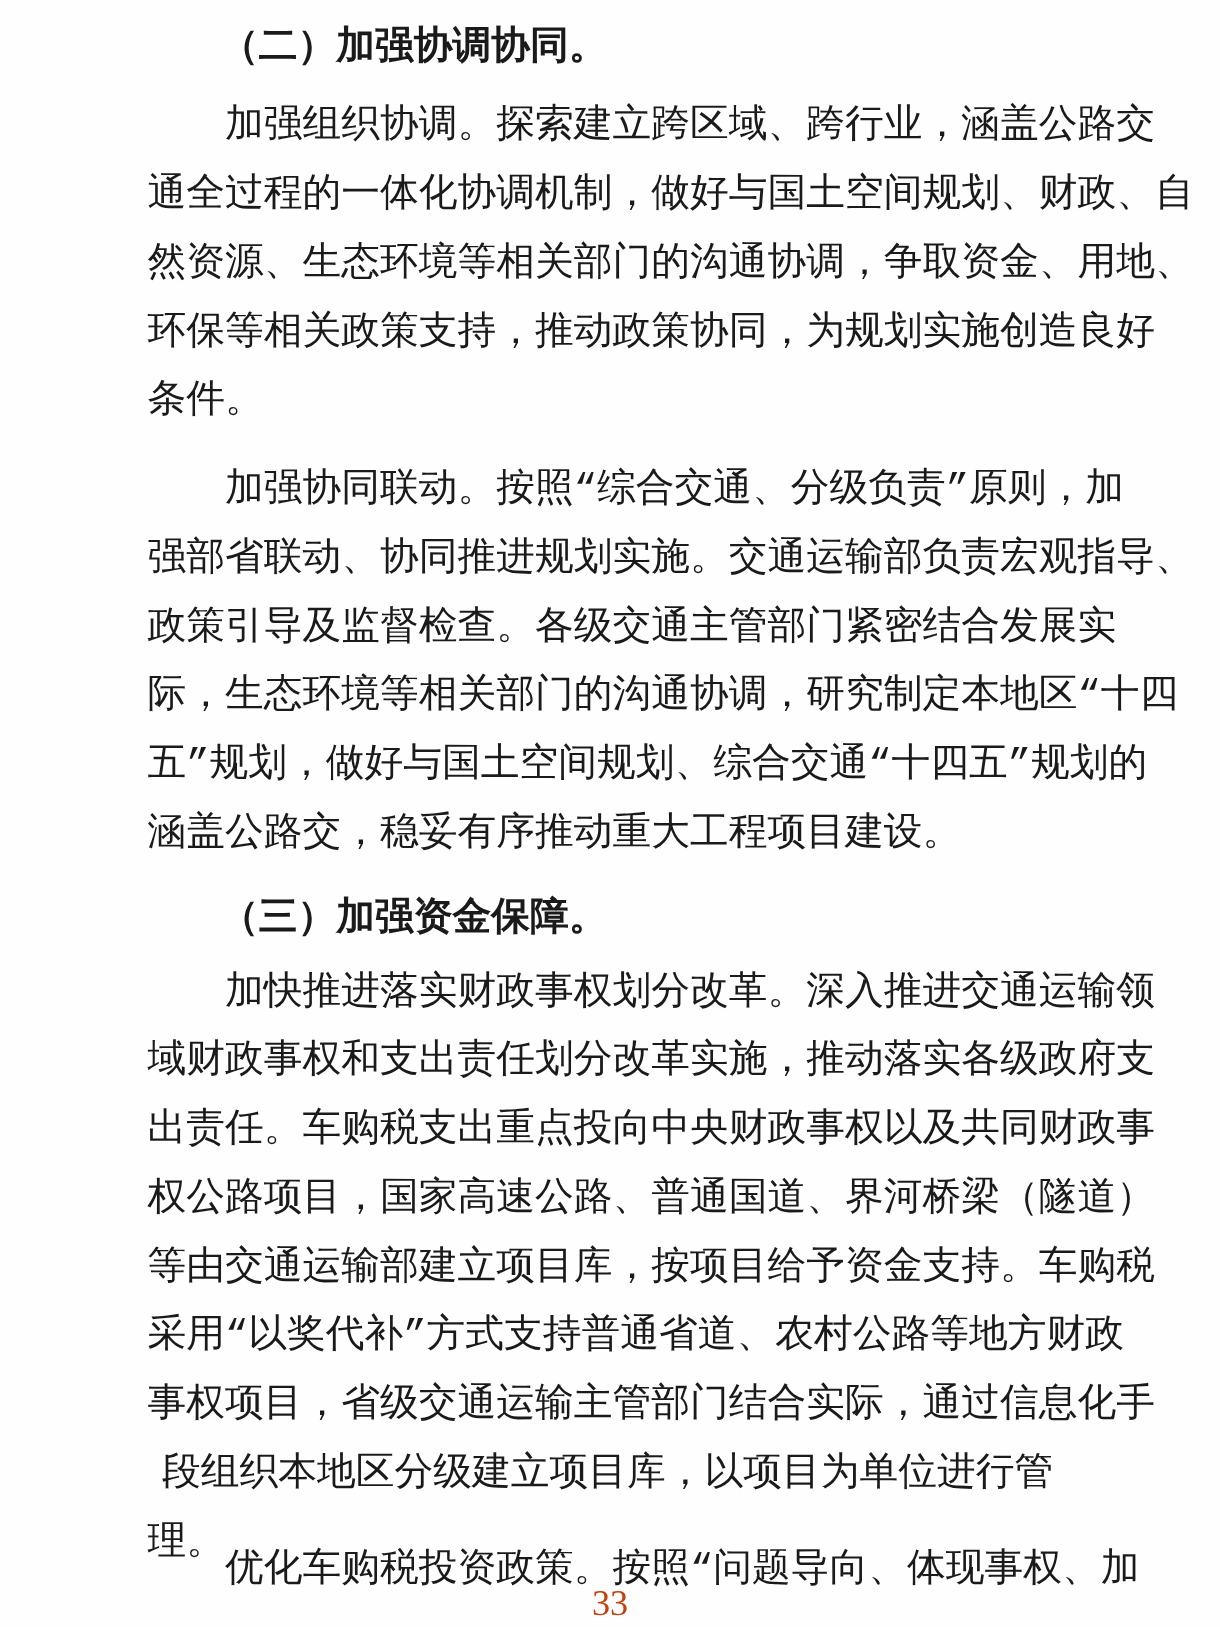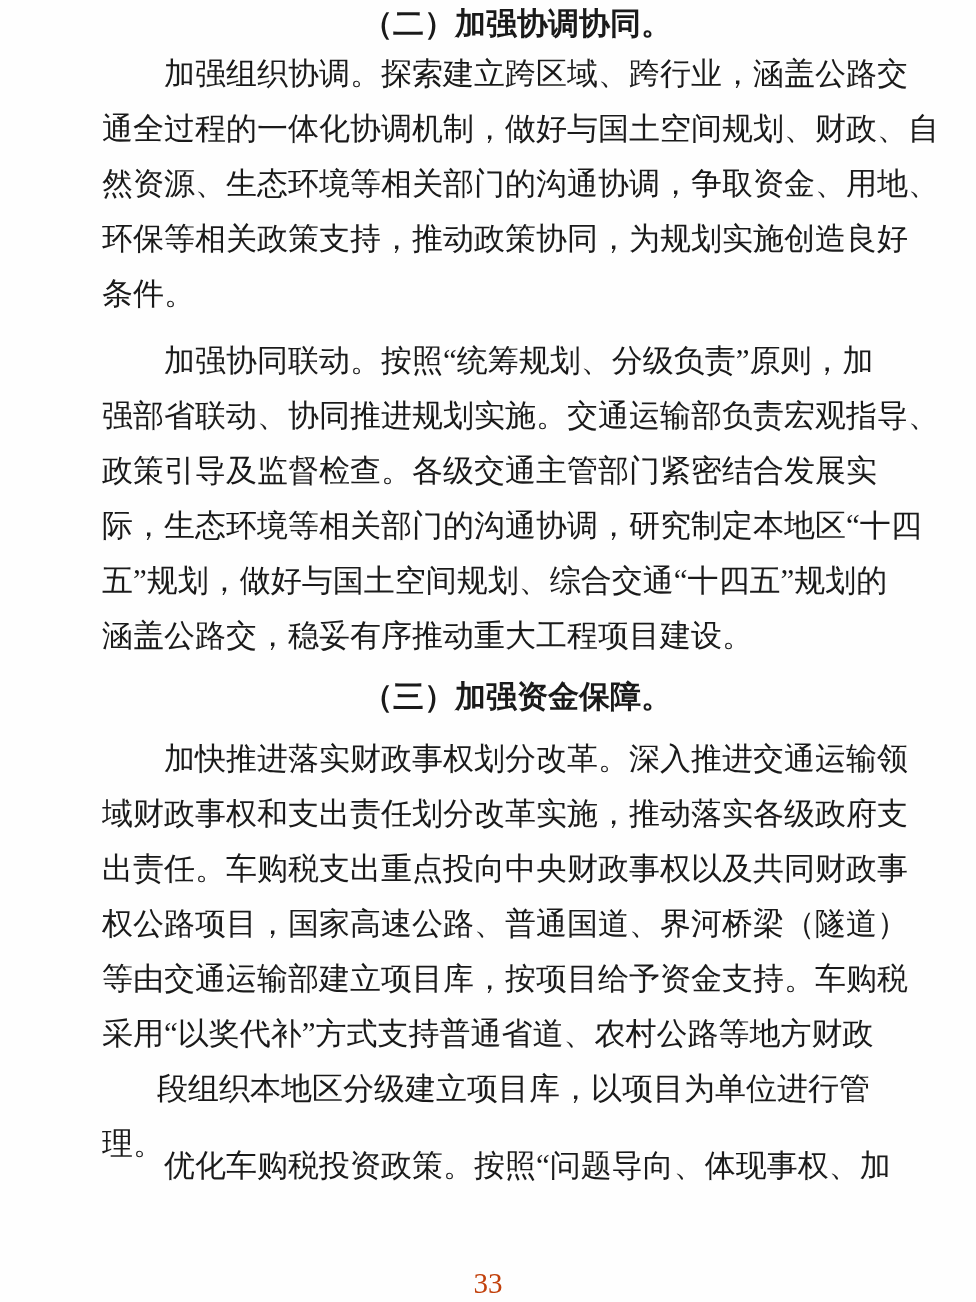--- a/index.html
+++ b/index.html
@@ -16,39 +16,38 @@
     color: #1a1a1a;
     padding: 2px 106px 0 102px;
     font-family: "Liberation Serif", "DejaVu Serif", serif;
     overflow: hidden;
   }
   .heading {
     font-size: 31px;
     font-weight: bold;
     line-height: 44px;
     height: 44px;
-    margin: 0;
+    margin: 12px;
     text-indent: 2em;
     white-space: nowrap;
-    text-align: center;
   }
   .heading.gap, .para.gap { margin-top: 12px; }
   .para.biggap { margin-top: 22px; }
-  .para { margin: 0; }
+  .para { margin: 16px; font-family: Liberation Mono, monospace; }
   .line {
     font-size: 31px;
     line-height: 55px;
     height: 55px;
     text-align: justify;
     text-align-last: justify;
     white-space: nowrap;
   }
   .line.first { text-indent: 2em; }
   .line.last {
-    text-align: right;
+    text-align: center;
     text-align-last: left;
     white-space: normal;
   }
   .footer {
     position: absolute;
     left: 0;
     bottom: 2px;
     width: 100%;
     text-align: center;
     font-size: 29px;
@@ -65,37 +64,38 @@
 
   <div class="para">
     <div class="line first">加强组织协调。探索建立跨区域、跨行业，涵盖公路交</div>
     <div class="line">通全过程的一体化协调机制，做好与国土空间规划、财政、自</div>
     <div class="line">然资源、生态环境等相关部门的沟通协调，争取资金、用地、</div>
     <div class="line">环保等相关政策支持，推动政策协同，为规划实施创造良好</div>
     <div class="line last">条件。</div>
   </div>
 
   <div class="para gap">
-    <div class="line first">加强协同联动。按照“统筹规划、分级负责”原则，加</div>
+    <div class="line first">加强协同联动。按照“综合交通、分级负责”原则，加</div>
     <div class="line">强部省联动、协同推进规划实施。交通运输部负责宏观指导、</div>
     <div class="line">政策引导及监督检查。各级交通主管部门紧密结合发展实</div>
     <div class="line">际，生态环境等相关部门的沟通协调，研究制定本地区“十四</div>
     <div class="line">五”规划，做好与国土空间规划、综合交通“十四五”规划的</div>
     <div class="line last">涵盖公路交，稳妥有序推动重大工程项目建设。</div>
   </div>
 
   <h2 class="heading gap">（三）加强资金保障。</h2>
 
   <div class="para gap">
     <div class="line first">加快推进落实财政事权划分改革。深入推进交通运输领</div>
     <div class="line">域财政事权和支出责任划分改革实施，推动落实各级政府支</div>
     <div class="line">出责任。车购税支出重点投向中央财政事权以及共同财政事</div>
     <div class="line">权公路项目，国家高速公路、普通国道、界河桥梁（隧道）</div>
     <div class="line">等由交通运输部建立项目库，按项目给予资金支持。车购税</div>
     <div class="line">采用“以奖代补”方式支持普通省道、农村公路等地方财政</div>
+    <div class="line">事权项目，省级交通运输主管部门结合实际，通过信息化手</div>
     <div class="line last">段组织本地区分级建立项目库，以项目为单位进行管理。</div>
   </div>
 
   <div class="para biggap">
     <div class="line first last" style="text-align: justify; text-align-last: justify; white-space: nowrap;">优化车购税投资政策。按照“问题导向、体现事权、加</div>
   </div>
 
   <div class="footer">33</div>
 
 </div>

